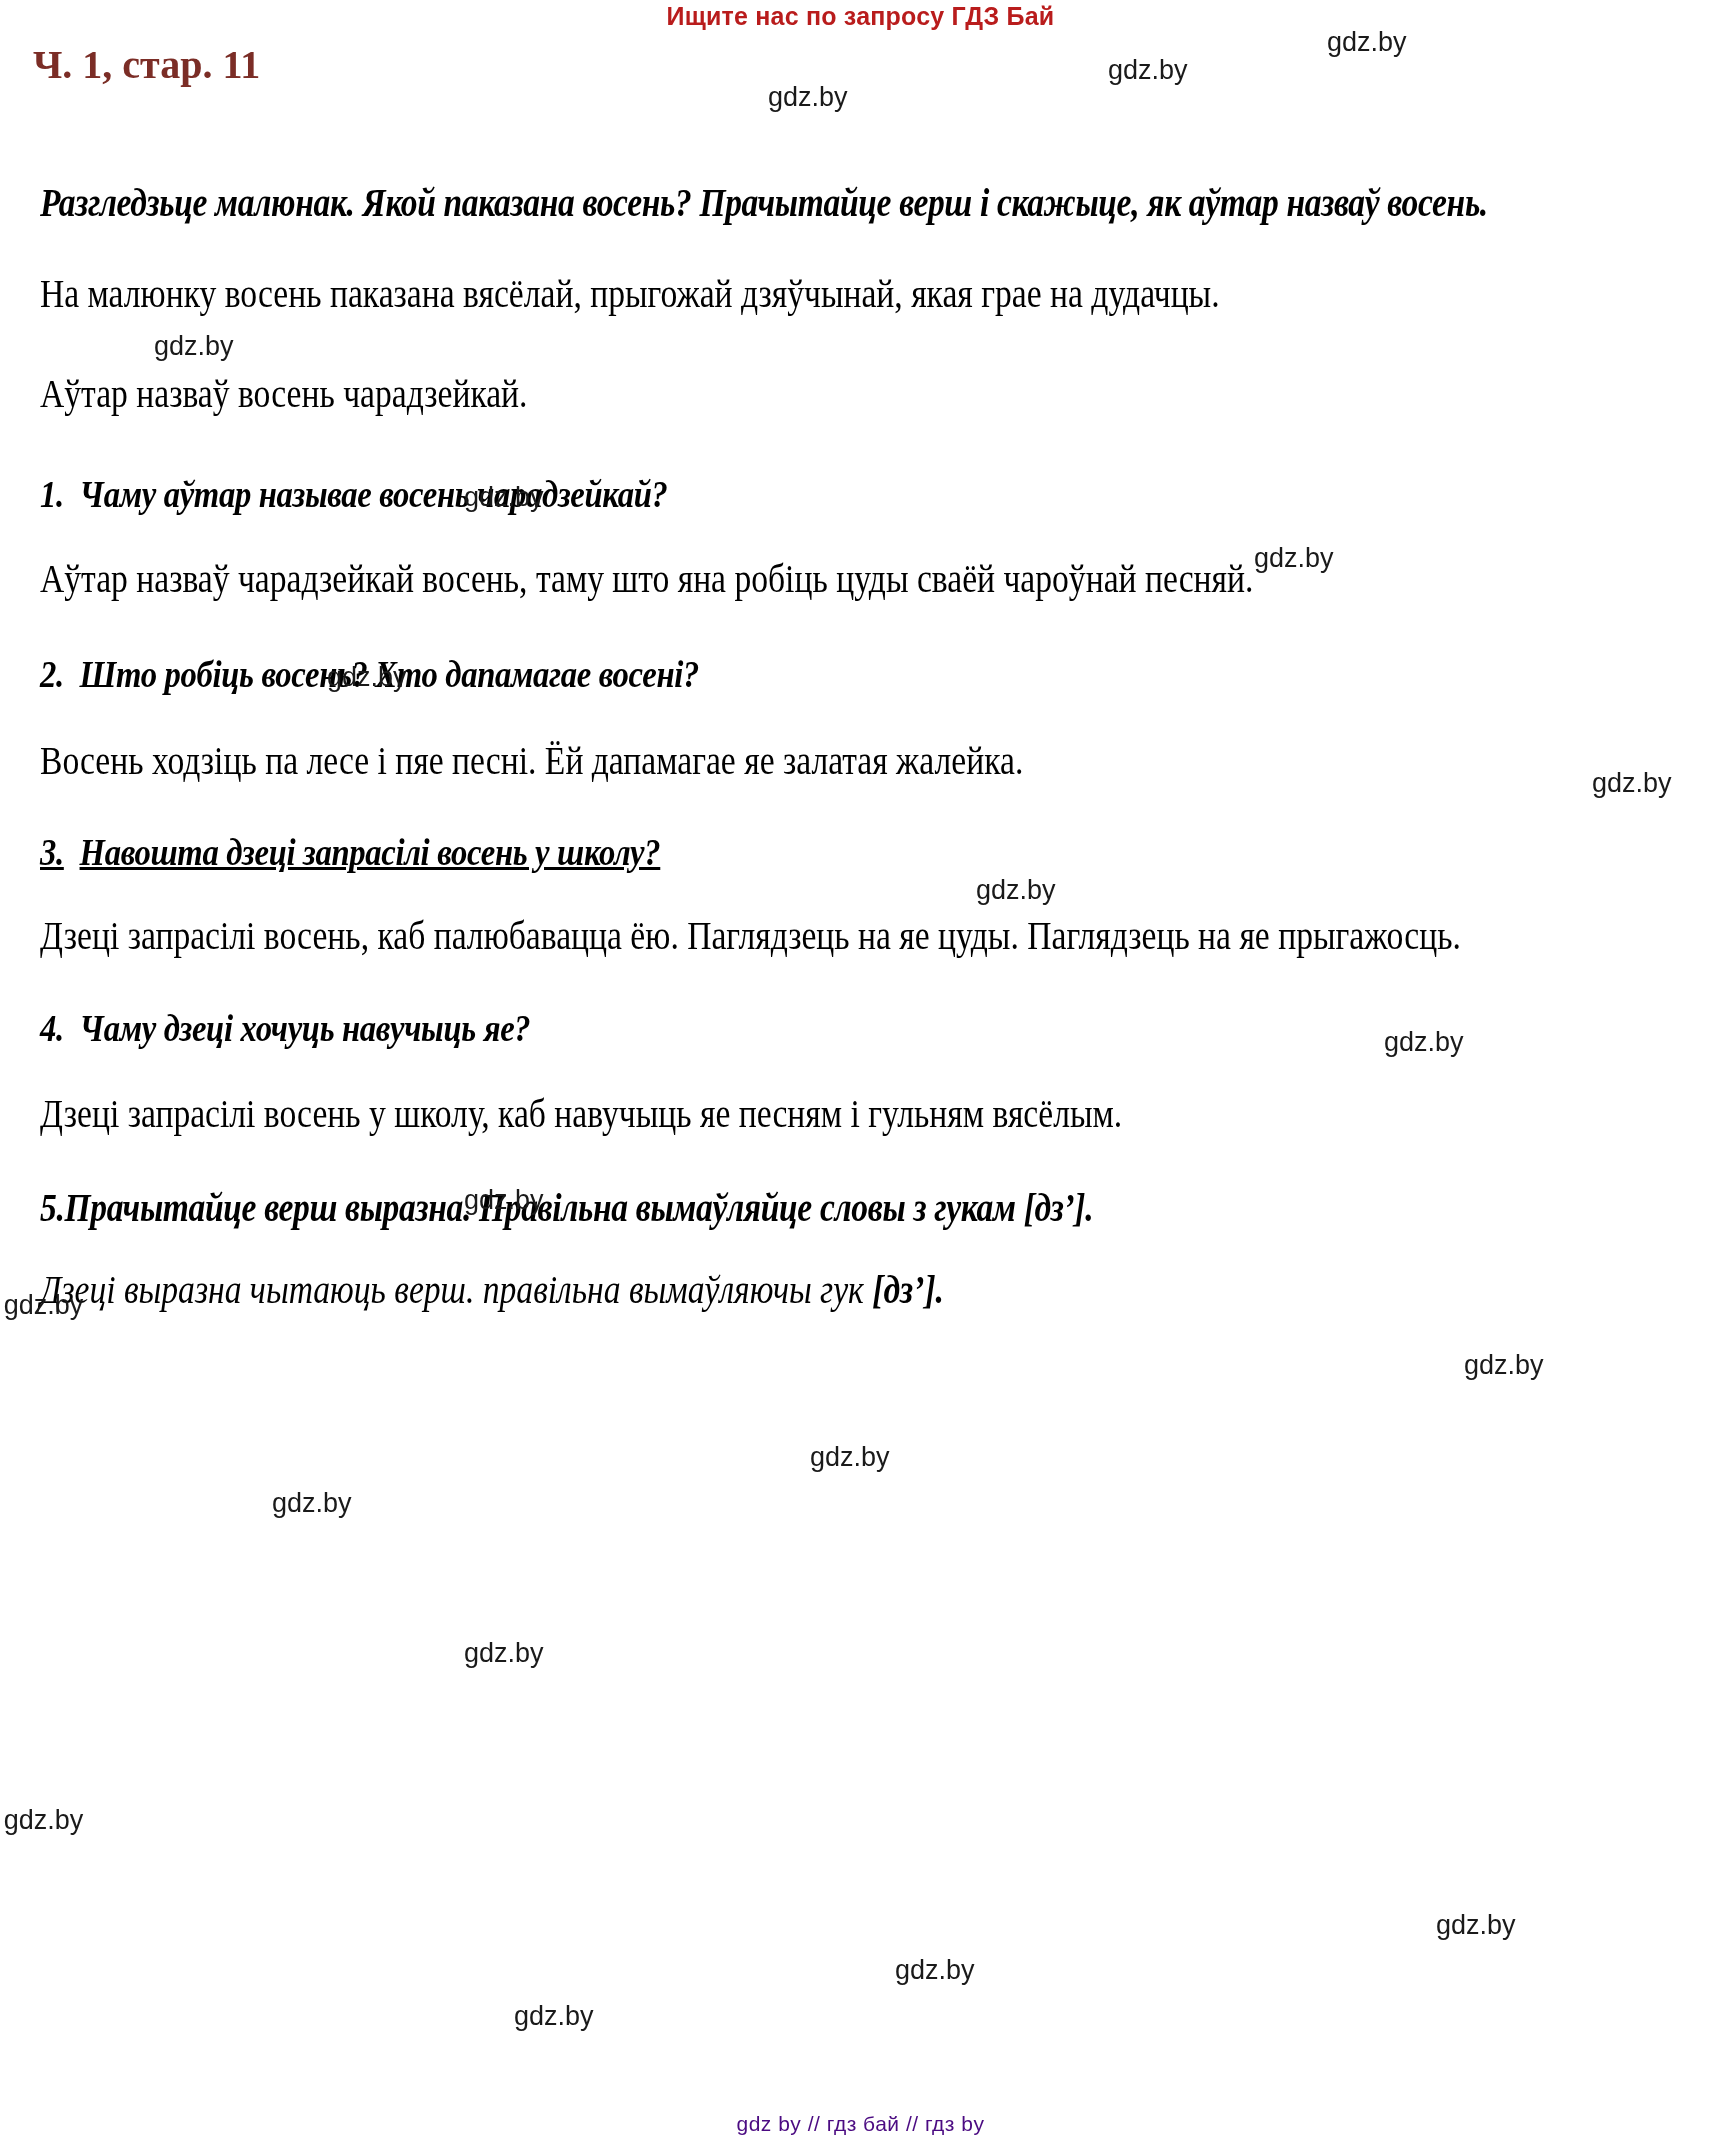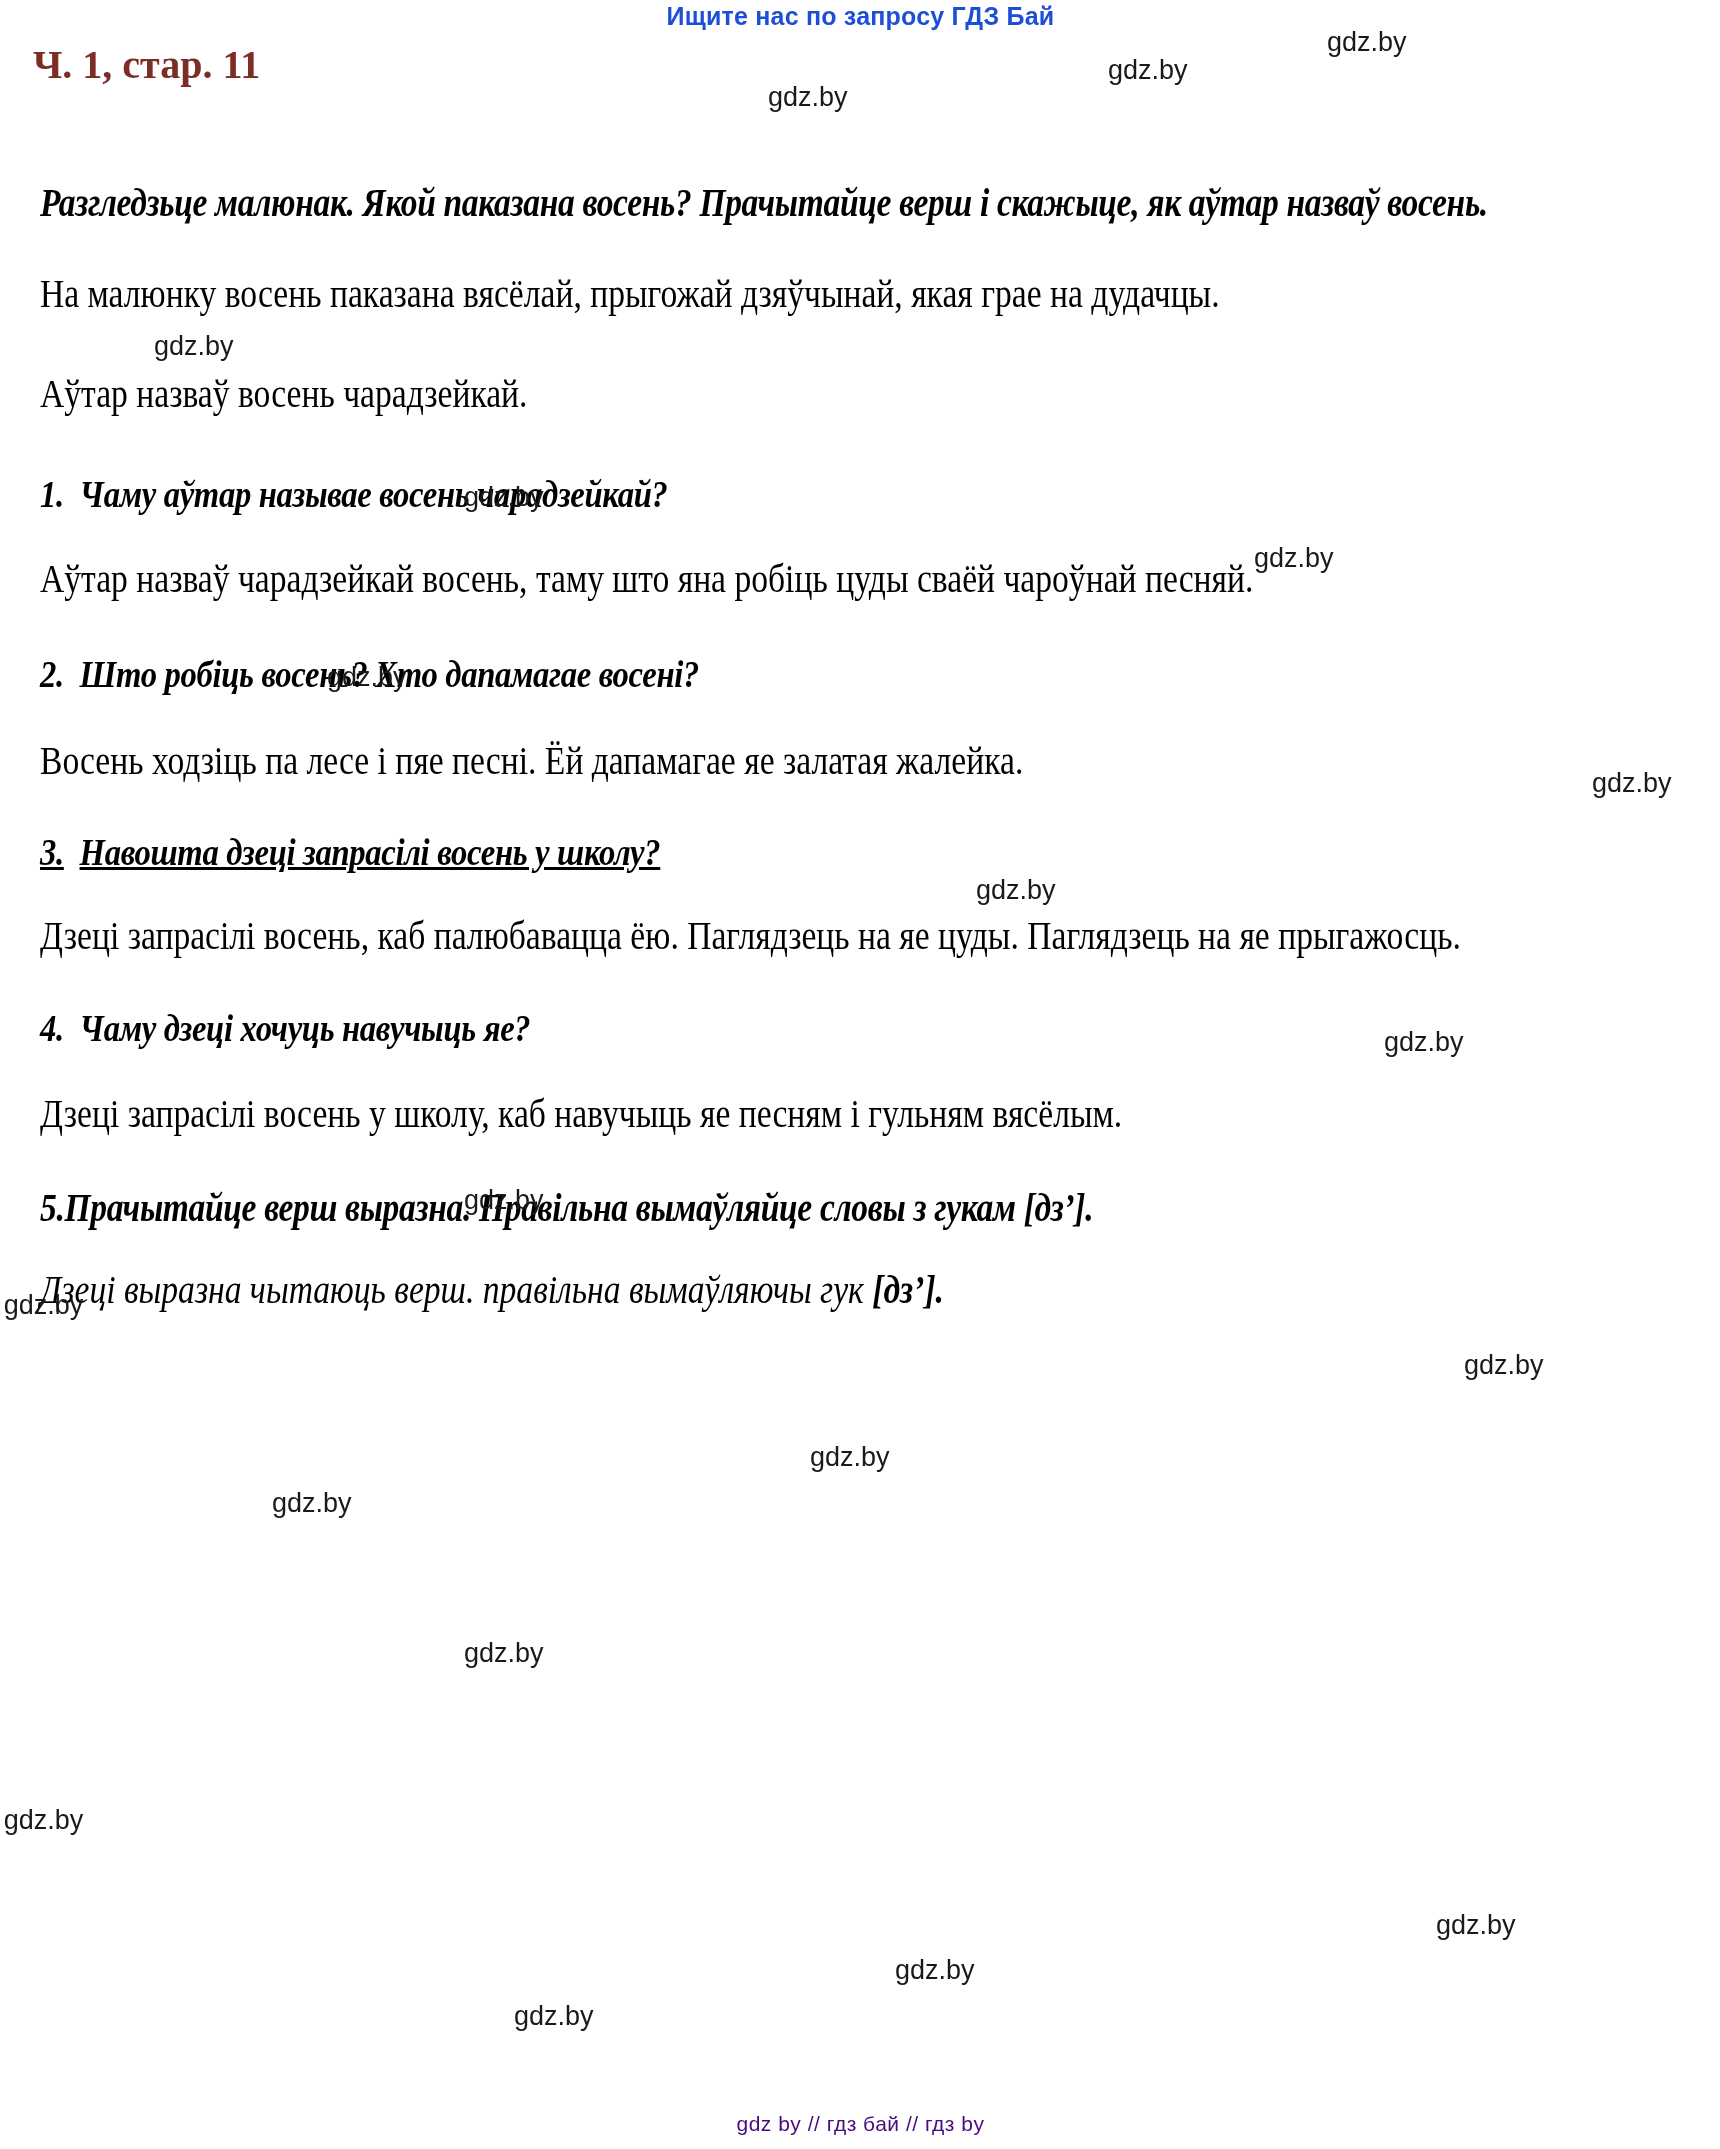--- a/index.html
+++ b/index.html
@@ -15,21 +15,21 @@
     overflow: hidden;
   }
 
   
   .promo {
     position: absolute;
     top: 1.8px;
     left: 0;
     width: 100%;
     text-align: center;
-    color: #1d4ed8;
+    color: #b91c1c;
     font-family: "Liberation Sans", "DejaVu Sans", sans-serif;
     font-size: 25px;
     font-weight: 700;
     letter-spacing: 0.2px;
     white-space: nowrap;
   }
 
   
   .page-title {
     position: absolute;

